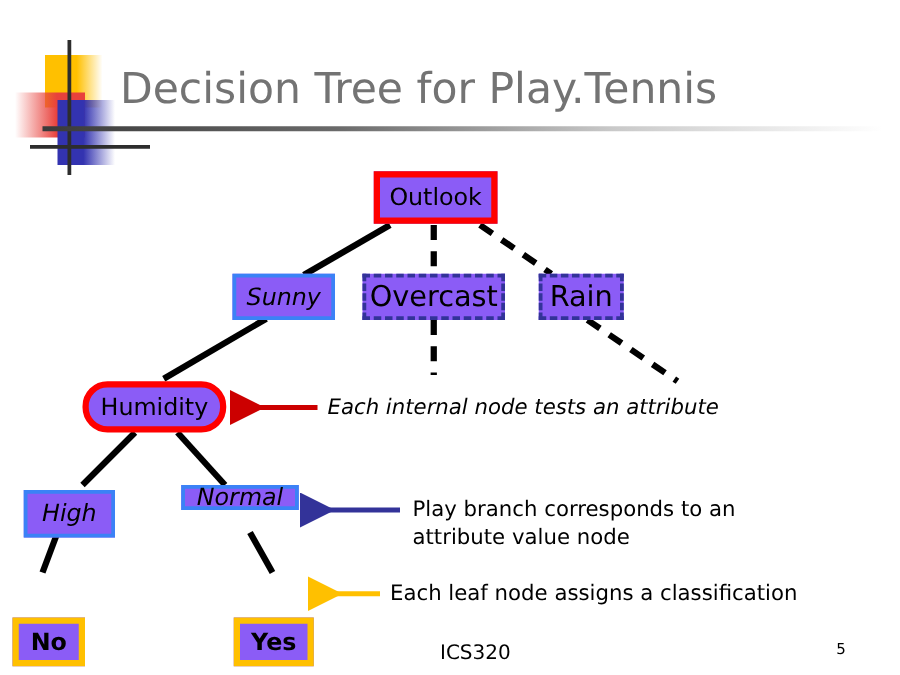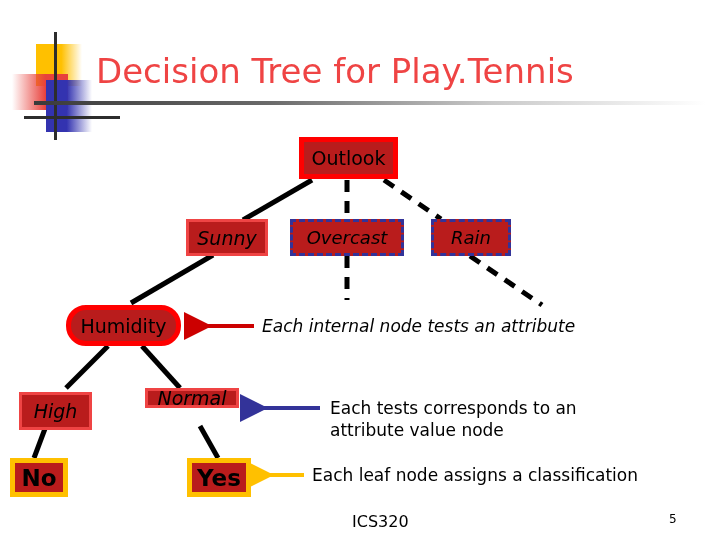--- a/index.html
+++ b/index.html
@@ -49,21 +49,21 @@
   }
 
   
   #page-title {
     position: absolute;
     left: 96px;
     top: 49px;
     width: 600px;
     font-size: 34px;
     line-height: 44px;
-    color: #ef4444;
+    color: #737373;
     letter-spacing: 0px;
     white-space: nowrap;
   }
   #title-rule {
     position: absolute;
     left: 34px;
     top: 101px;
     width: 672px;
     height: 4px;
     background: linear-gradient(to right, #3a3a3a 0%, #6a6a6a 35%, #c9c9c9 68%, #ffffff 100%);
@@ -76,49 +76,49 @@
     top: 0;
     width: 720px;
     height: 540px;
     pointer-events: none;
   }
 
   
   .node {
     position: absolute;
     box-sizing: border-box;
-    background: #b91c1c;
+    background: #8b5cf6;
     display: flex;
     align-items: center;
     justify-content: center;
     color: #000000;
     white-space: nowrap;
   }
   .node-root {
     border: 5px solid #FF0000;
     font-size: 19px;
   }
   .node-internal {
     border: 5px solid #FF0000;
     font-size: 19px;
   }
   .node-branch-solid {
-    border: 3px solid #ef4444;
+    border: 3px solid #3b82f6;
     font-style: italic;
     font-size: 19px;
   }
   .node-branch-dashed {
     border: 3px dashed #333399;
-    font-style: italic;
-    font-size: 18px;
+    font-size: 23px;
   }
   .node-leaf {
     border: 5px solid #FFC000;
     font-weight: bold;
-    font-size: 23px;
+    font-size: 19px;
+    margin-top: 36px;
   }
 
   
   .annotation {
     position: absolute;
     color: #000000;
     font-size: 17px;
     line-height: 22px;
     white-space: pre-line;
   }
@@ -192,33 +192,33 @@
 
   <line x1="304" y1="475" x2="250" y2="475" stroke="#FFC000" stroke-width="4" marker-end="url(#arrowYellow)"></line>
 </svg>
 
 <div class="node node-root" style="left:299px; top:137px; width:99px; height:42px;">Outlook</div>
 
 <div class="node node-branch-solid" style="left:186px; top:219px; width:82px; height:37px;">Sunny</div>
 
 <div class="node node-branch-dashed" style="left:290px; top:219px; width:114px; height:37px;">Overcast</div>
 
-<div class="node node-branch-dashed" style="left:431px; top:219px; width:80px; height:37px;">Rain</div>
+<div class="node node-branch-dashed" style="left:431px; top:219px; width:68px; height:37px;">Rain</div>
 
 <div class="node node-internal" style="left:66px; top:305px; width:115px; height:41px;border-radius:20px;">Humidity</div>
 
 <div class="node node-branch-solid" style="left:19px; top:392px; width:73px; height:38px;">High</div>
 
 <div class="node node-branch-solid" style="left:145px; top:388px; width:94px; height:20px;">Normal</div>
 
 <div class="node node-leaf" style="left:10px; top:458px; width:58px; height:39px;">No</div>
 
 <div class="node node-leaf" style="left:187px; top:458px; width:64px; height:39px;">Yes</div>
 
 <div class="annotation" style="left:262px; top:315px;font-style:italic;">Each internal node tests an attribute</div>
 
-<div class="annotation" style="left:330px; top:397px;">Each tests corresponds to an
+<div class="annotation" style="left:330px; top:397px;">Play branch corresponds to an
 attribute value node</div>
 
 <div class="annotation" style="left:312px; top:464px;">Each leaf node assigns a classification</div>
 
 <div id="footer-course">ICS320</div>
 <div id="footer-page">5</div>
 
 </body></html>

